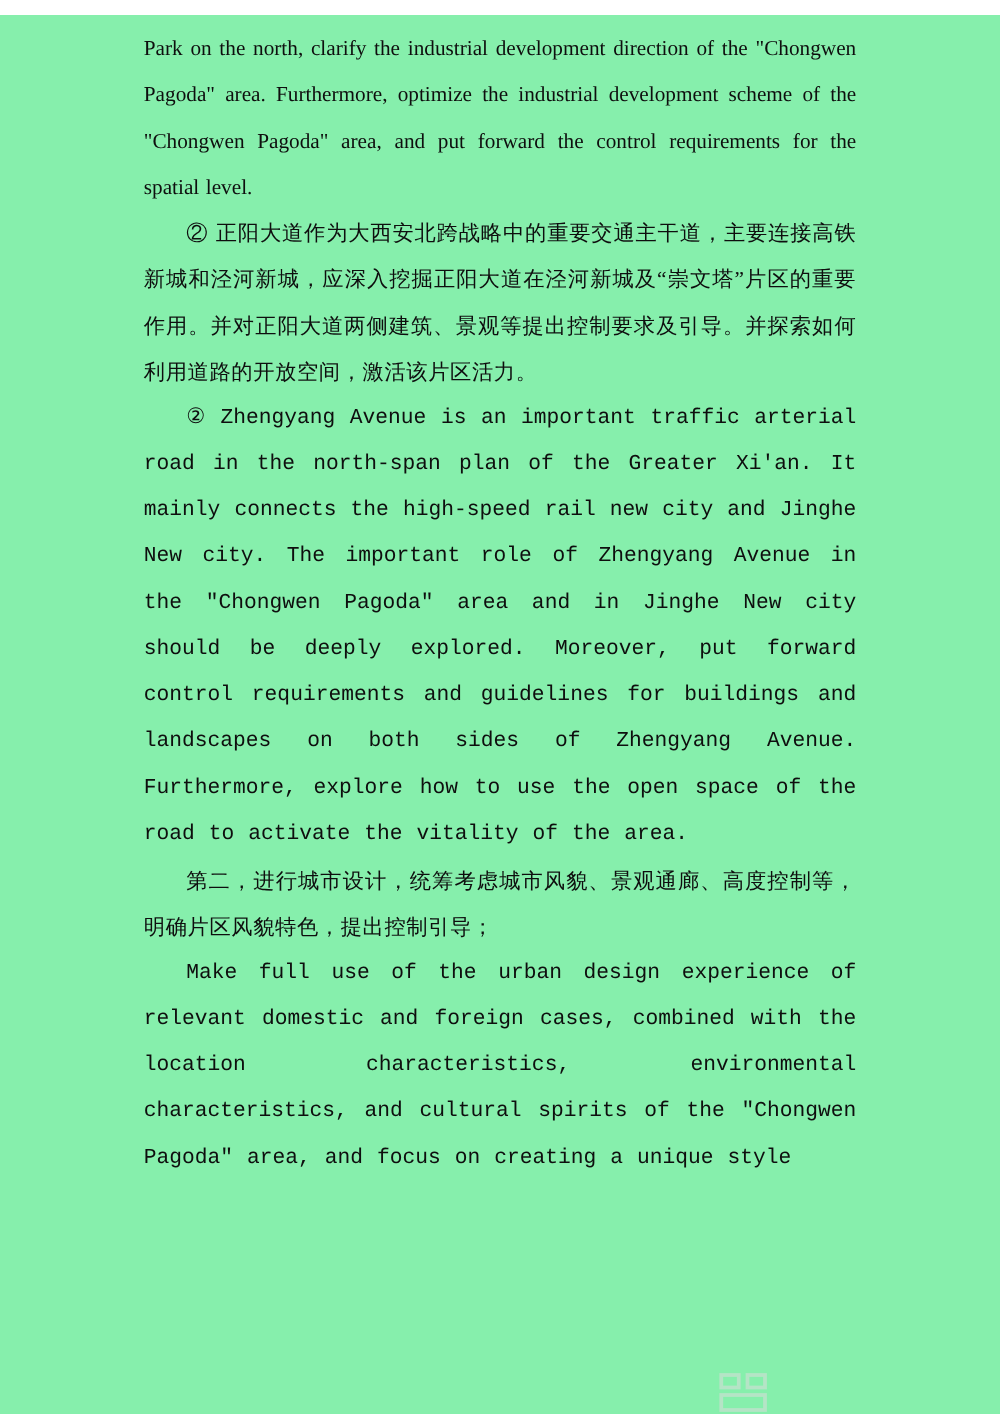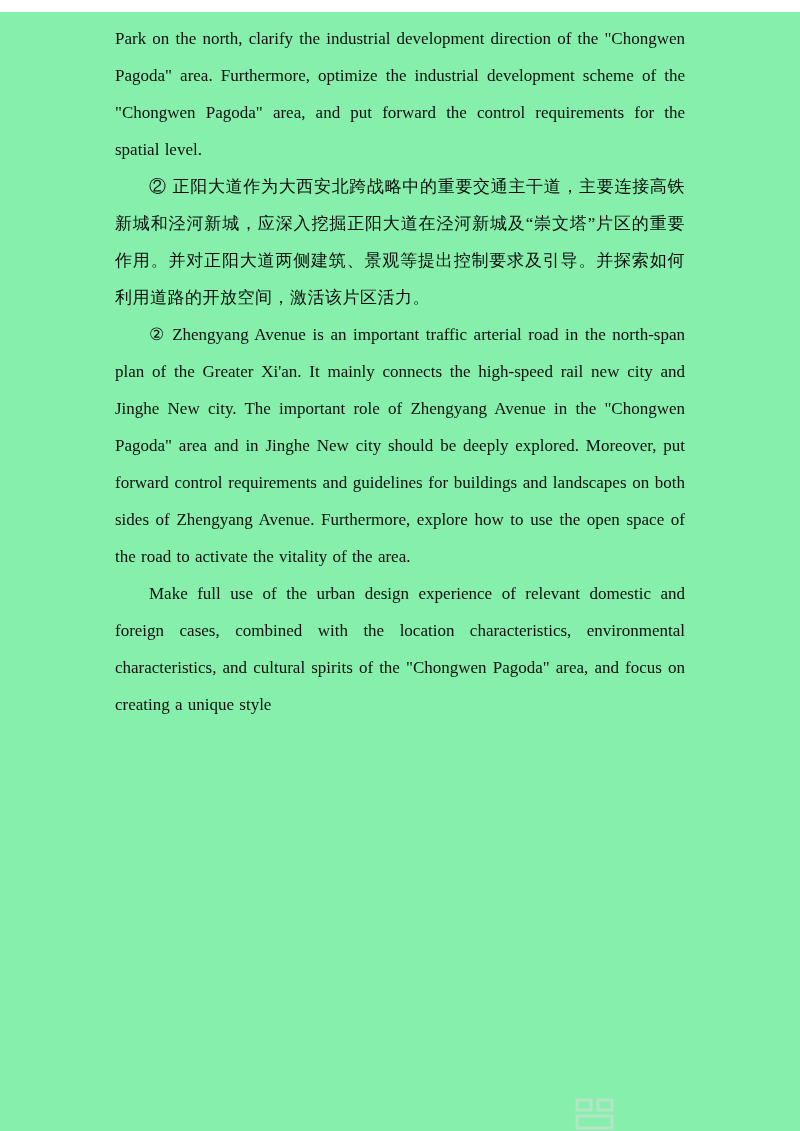--- a/index.html
+++ b/index.html
@@ -27,20 +27,21 @@
     margin: 0;
     padding: 0;
     font-size: 17px;
     line-height: 37px;
     text-align: justify;
     text-justify: inter-word;
     word-spacing: 1px;
   }
   .para.indent {
     text-indent: 2em;
+    font-family: Liberation Mono, monospace;
   }
   .para.zh {
     font-family: "Liberation Serif", "DejaVu Serif", serif;
     letter-spacing: 0.5px;
   }
   .watermark {
     position: absolute;
     left: 574px;
     top: 1086px;
     width: 50px;
@@ -51,20 +52,21 @@
   .watermark svg { display: block; }
 </style>
 </head>
 <body>
 
 <div class="page">
   <div class="text-block">
     <p class="para en">Park on the north, clarify the industrial development direction of the "Chongwen Pagoda" area. Furthermore, optimize the industrial development scheme of the "Chongwen Pagoda" area, and put forward the control requirements for the spatial level.</p>
     <p class="para zh indent" lang="zh">② 正阳大道作为大西安北跨战略中的重要交通主干道，主要连接高铁新城和泾河新城，应深入挖掘正阳大道在泾河新城及“崇文塔”片区的重要作用。并对正阳大道两侧建筑、景观等提出控制要求及引导。并探索如何利用道路的开放空间，激活该片区活力。</p>
     <p class="para en indent">② Zhengyang Avenue is an important traffic arterial road in the north-span plan of the Greater Xi'an. It mainly connects the high-speed rail new city and Jinghe New city. The important role of Zhengyang Avenue in the "Chongwen Pagoda" area and in Jinghe New city should be deeply explored. Moreover, put forward control requirements and guidelines for buildings and landscapes on both sides of Zhengyang Avenue. Furthermore, explore how to use the open space of the road to activate the vitality of the area.</p>
+    <p class="para zh indent" lang="zh">第二，进行城市设计，统筹考虑城市风貌、景观通廊、高度控制等，明确片区风貌特色，提出控制引导；</p>
     <p class="para en indent">Make full use of the urban design experience of relevant domestic and foreign cases, combined with the location characteristics, environmental characteristics, and cultural spirits of the "Chongwen Pagoda" area, and focus on creating a unique style</p>
   </div>
 
   <div class="watermark">
     <svg width="50" height="60" viewBox="0 0 50 60" xmlns="http://www.w3.org/2000/svg">
       <g fill="none" stroke="#dcdcdc" stroke-width="3">
         <rect x="3" y="2" width="14" height="10"></rect>
         <rect x="24" y="2" width="14" height="10"></rect>
         <rect x="3" y="18" width="35" height="12"></rect>
         <line x1="3" y1="36" x2="38" y2="36"></line>

